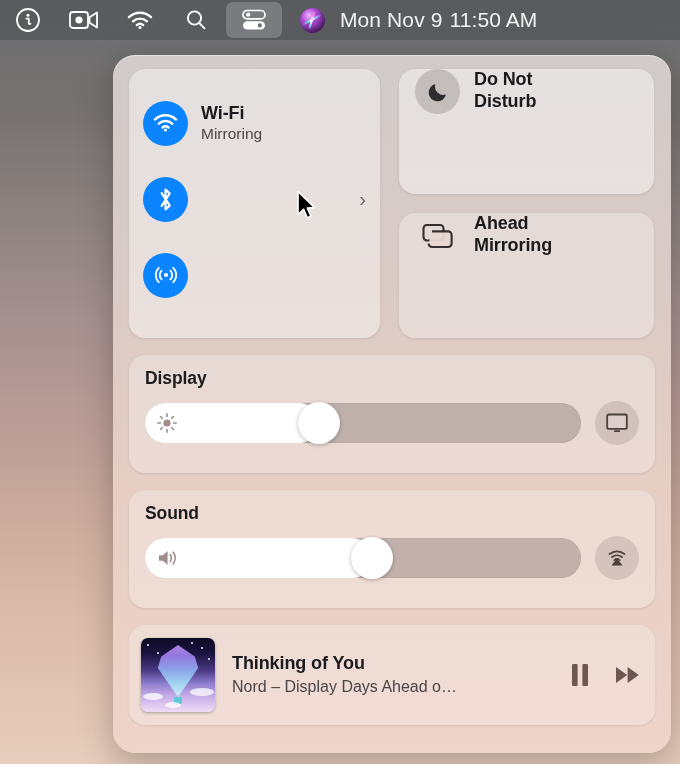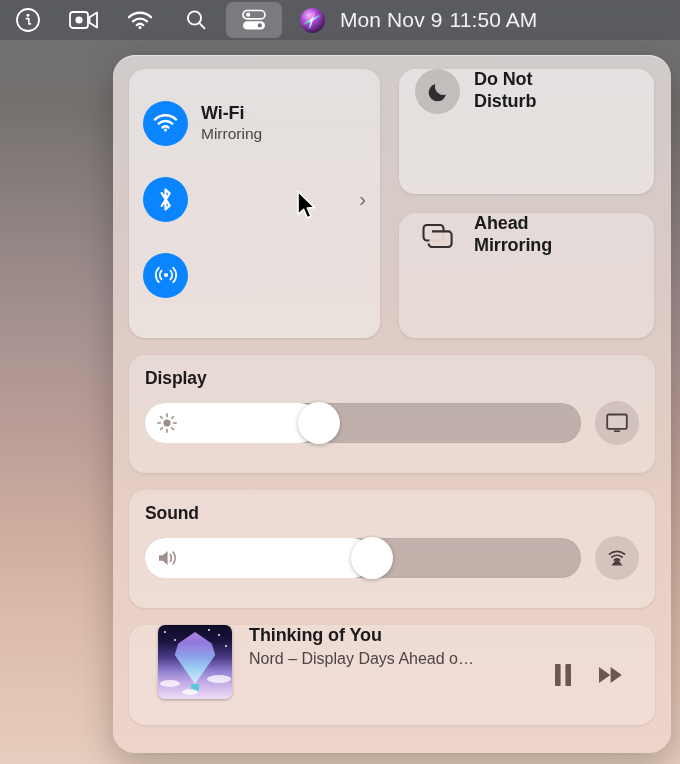--- a/index.html
+++ b/index.html
@@ -262,21 +262,22 @@
     justify-content: center;
     flex: 0 0 44px;
   }
 
   
   #np-tile {
     margin-top: 17px;
     height: 100px;
     background: rgba(255,255,255,0.22);
     display: flex;
-    padding: 0 29px;
+    align-items: center;
+    padding: 0 12px;
   }
   #np-art {
     width: 74px; height: 74px;
     border-radius: 7px;
     flex: 0 0 74px;
     margin-right: 17px;
     position: relative;
     overflow: hidden;
     background: linear-gradient(180deg,
         #0d0a24 0%,

